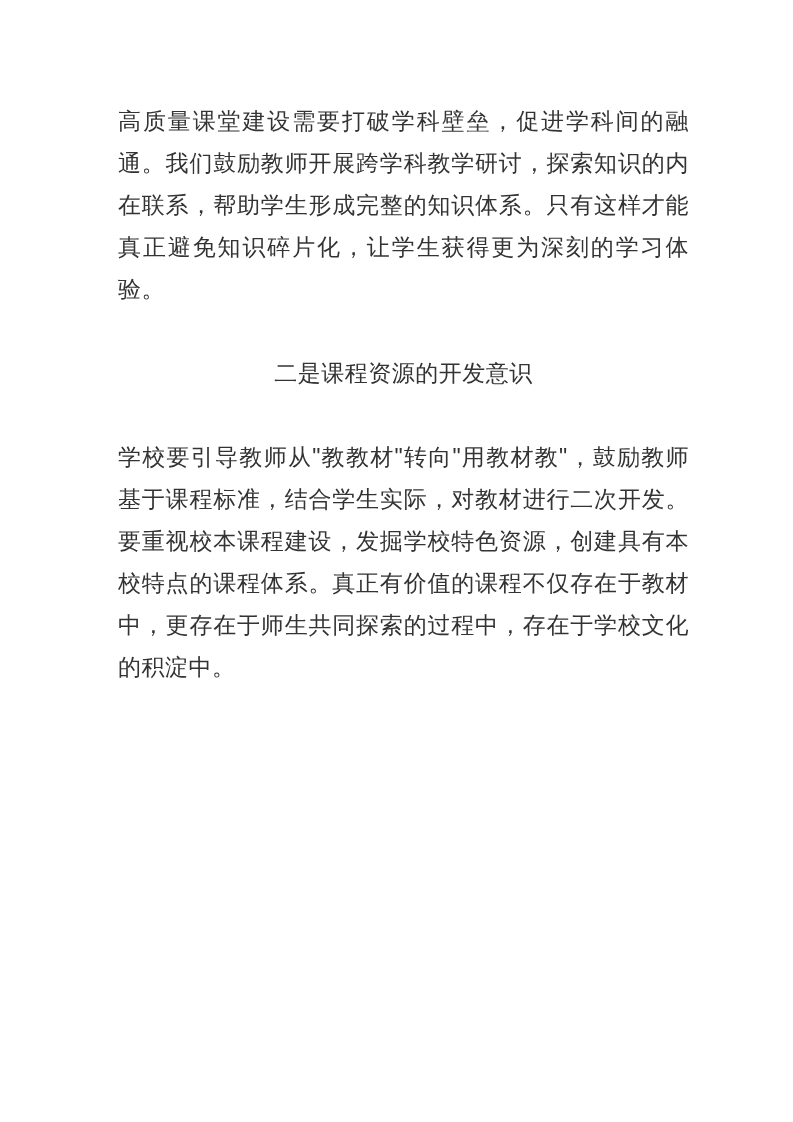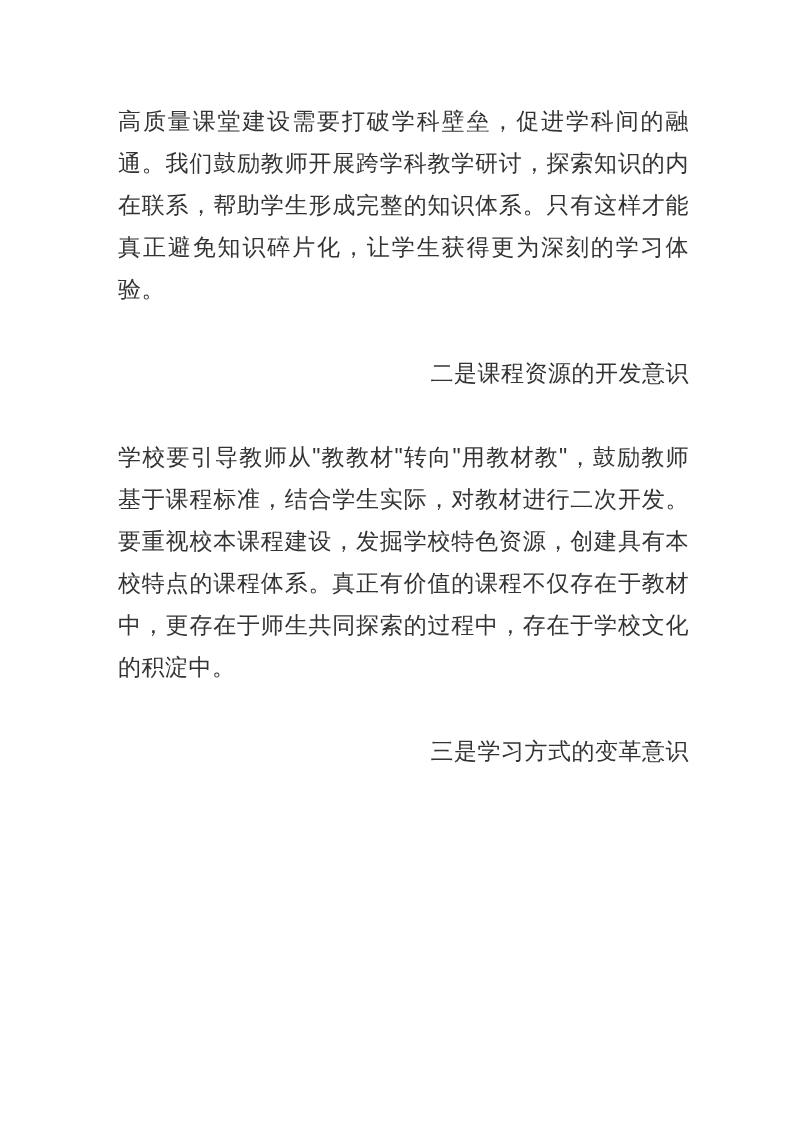--- a/index.html
+++ b/index.html
@@ -24,28 +24,27 @@
     color: #333333;
     font-size: 23px;
     line-height: 42px;
     letter-spacing: 0.5px;
     text-align: justify;
     text-justify: inter-ideograph;
     margin: 0 0 42px 0;
     font-weight: 400;
   }
   .doc-block.heading {
-    text-align: right;
+    text-align: center;
   }
 </style>
 </head>
 <body>
 
 <div class="page">
   <div class="doc-block paragraph">高质量课堂建设需要打破学科壁垒，促进学科间的融通。我们鼓励教师开展跨学科教学研讨，探索知识的内在联系，帮助学生形成完整的知识体系。只有这样才能真正避免知识碎片化，让学生获得更为深刻的学习体验。</div>
 
   <div class="doc-block heading">二是课程资源的开发意识</div>
 
 
   <div class="doc-block paragraph">学校要引导教师从"教教材"转向"用教材教"，鼓励教师基于课程标准，结合学生实际，对教材进行二次开发。要重视校本课程建设，发掘学校特色资源，创建具有本校特点的课程体系。真正有价值的课程不仅存在于教材中，更存在于师生共同探索的过程中，存在于学校文化的积淀中。</div>
 
-  <div class="doc-block heading">三是学习方式的变革意识</div>
 </div>
 
 </body></html>

